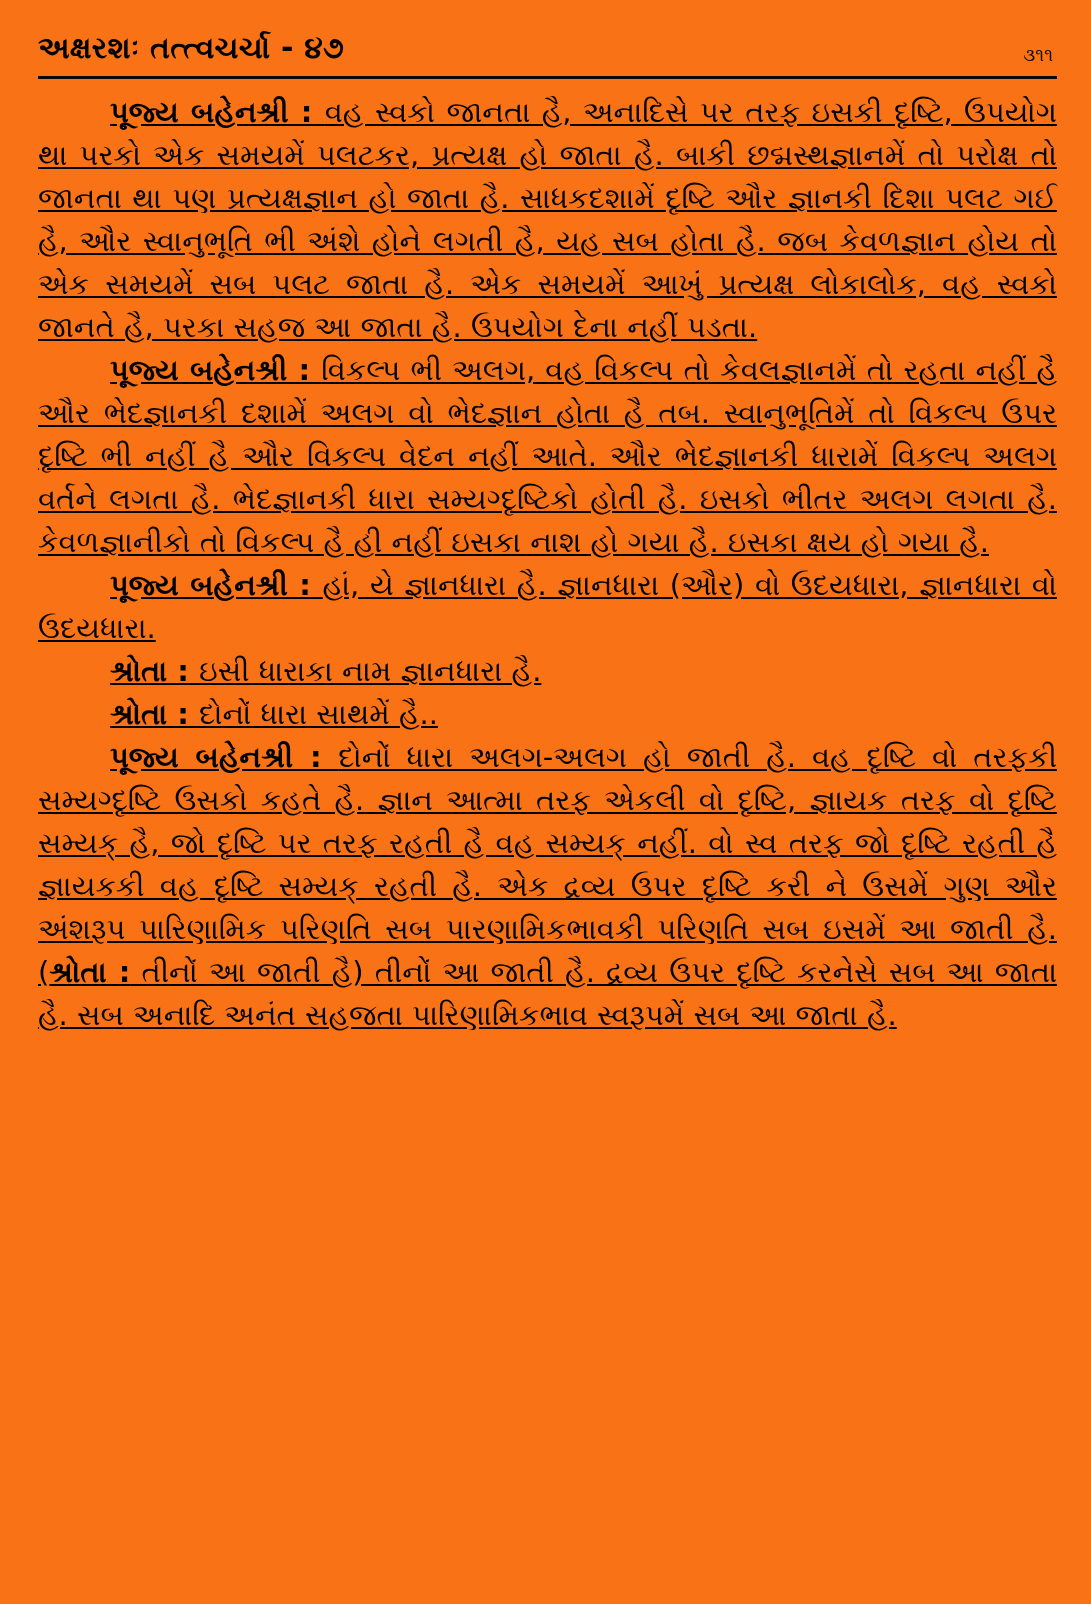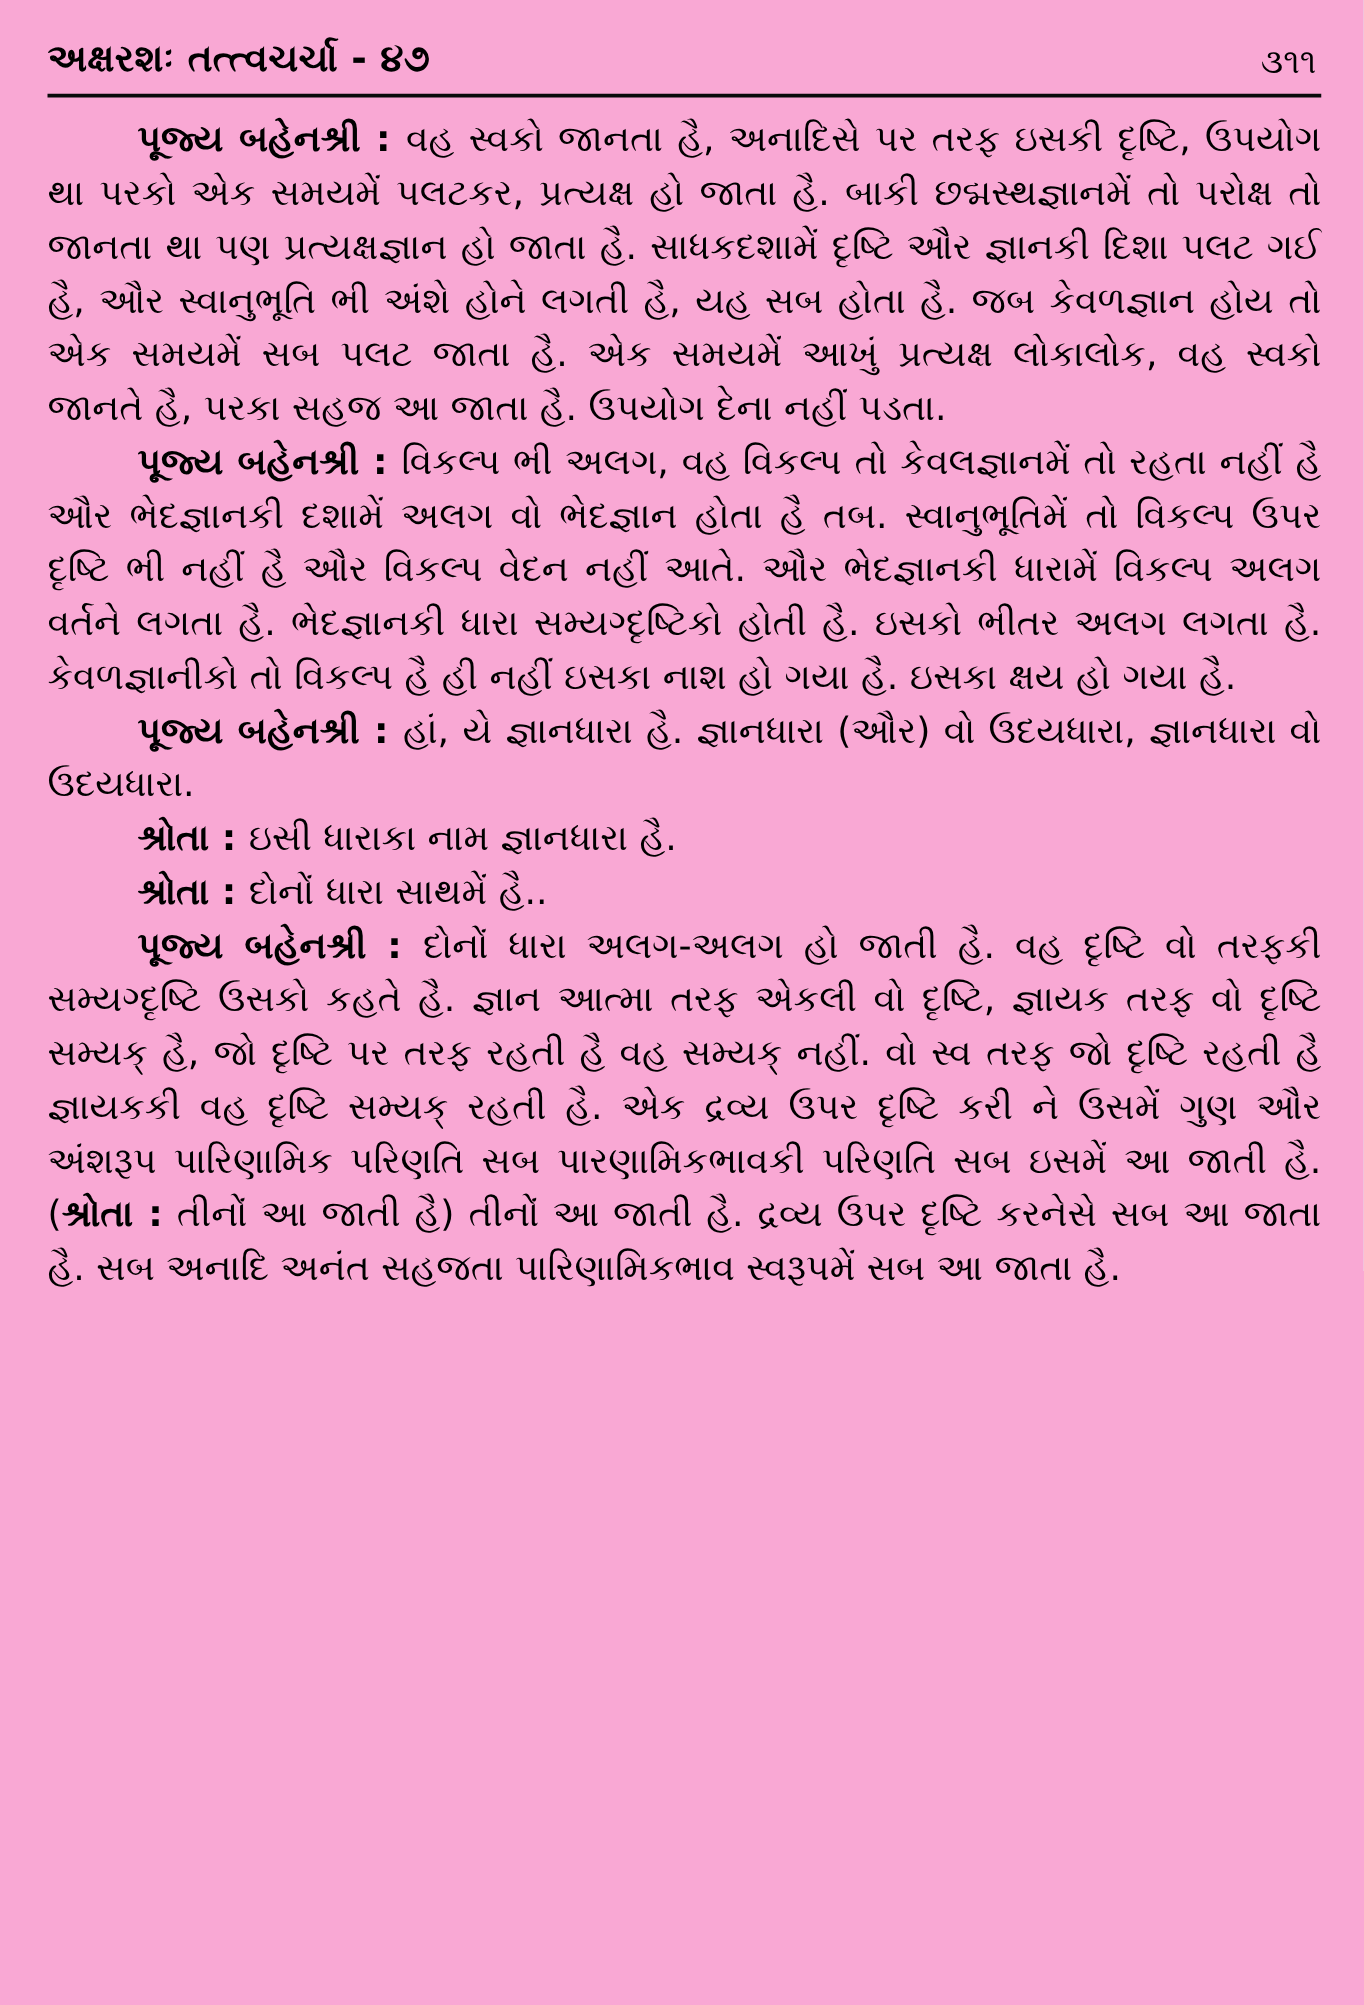--- a/index.html
+++ b/index.html
@@ -5,49 +5,50 @@
   html, body {
     margin: 0;
     padding: 0;
     background: #e8e8e8;
   }
   .page {
     position: relative;
     width: 1091px;
     height: 1604px;
     margin: 0 auto;
-    background: #f9a8d4;
+    background: #f97316;
     color: #000000;
     font-family: "DejaVu Sans", "Liberation Serif", sans-serif;
     box-sizing: border-box;
     padding: 30px 34px 0 38px;
     overflow: hidden;
   }
   .page-header {
     display: flex;
     justify-content: space-between;
     align-items: flex-end;
     border-bottom: 3px solid #0a0a0a;
     padding-bottom: 10px;
   }
   .page-header .title {
     font-size: 30px;
     font-weight: bold;
     letter-spacing: 0.2px;
   }
   .page-header .page-number {
-    font-size: 27px;
+    font-size: 18px;
     font-weight: normal;
     padding-right: 4px;
   }
   .content {
     margin-top: 12px;
     font-size: 29px;
     line-height: 43px;
     text-align: justify;
+    text-decoration: underline;
   }
   .content p {
     margin: 0;
     padding: 0;
     text-indent: 72px;
   }
   .speaker {
     font-weight: bold;
   }
 </style>

